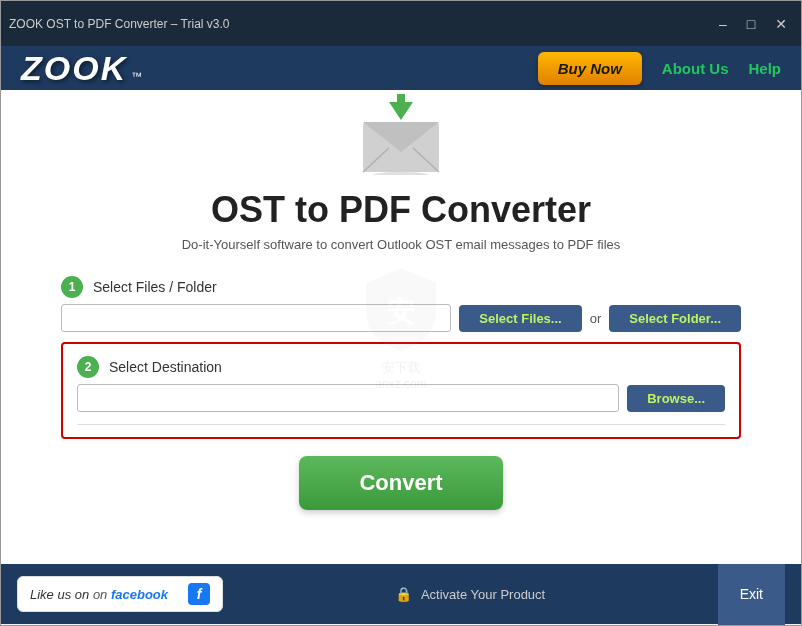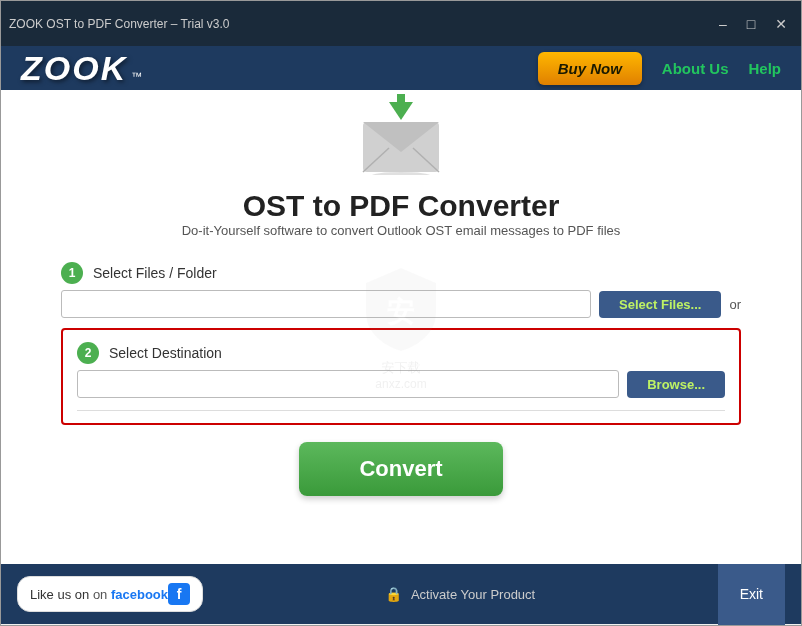--- a/index.html
+++ b/index.html
@@ -122,23 +122,24 @@
     }
     .arrow-down {
       position: absolute;
       top: -18px;
       left: 50%;
       transform: translateX(-50%);
     }
 
     
     .app-title {
-      font-size: 30px;
+      font-size: 36px;
       font-weight: 700;
       color: #222;
+      margin-bottom: 6px;
       text-align: center;
     }
     .app-subtitle {
       font-size: 13px;
       color: #555;
       margin-bottom: 24px;
     }
 
     
     .form-container {
@@ -236,28 +237,29 @@
       background: #1e3a5f;
       height: 60px;
       display: flex;
       align-items: center;
       justify-content: space-between;
       padding: 0 16px;
     }
     .facebook-btn {
       background: white;
       border: 1px solid #ddd;
-      border-radius: 13px;
+      border-radius: 6px;
       padding: 6px 12px;
       display: flex;
       align-items: center;
-      gap: 0;
+      gap: 20px;
       cursor: pointer;
       font-size: 13px;
       color: #333;
+      font-style: italic;
     }
     .fb-icon {
       background: #1877f2;
       color: white;
       font-weight: 900;
       font-size: 14px;
       width: 22px;
       height: 22px;
       border-radius: 4px;
       display: flex;
@@ -364,20 +366,21 @@
   <div class="form-container">
     <div class="form-section">
       <div class="section-label">
         <div class="step-circle">1</div>
         <span>Select Files / Folder</span>
       </div>
       <div class="input-row">
         <input type="text" class="text-input" placeholder="" style="">
         <button class="action-btn">Select Files...</button>
         <span class="or-text">or</span>
+        <button class="action-btn">Select Folder...</button>
       </div>
     </div>
 
     <div class="destination-box">
       <div class="section-label">
         <div class="step-circle">2</div>
         <span>Select Destination</span>
       </div>
       <div class="input-row">
         <input type="text" class="text-input" placeholder="" style="">

